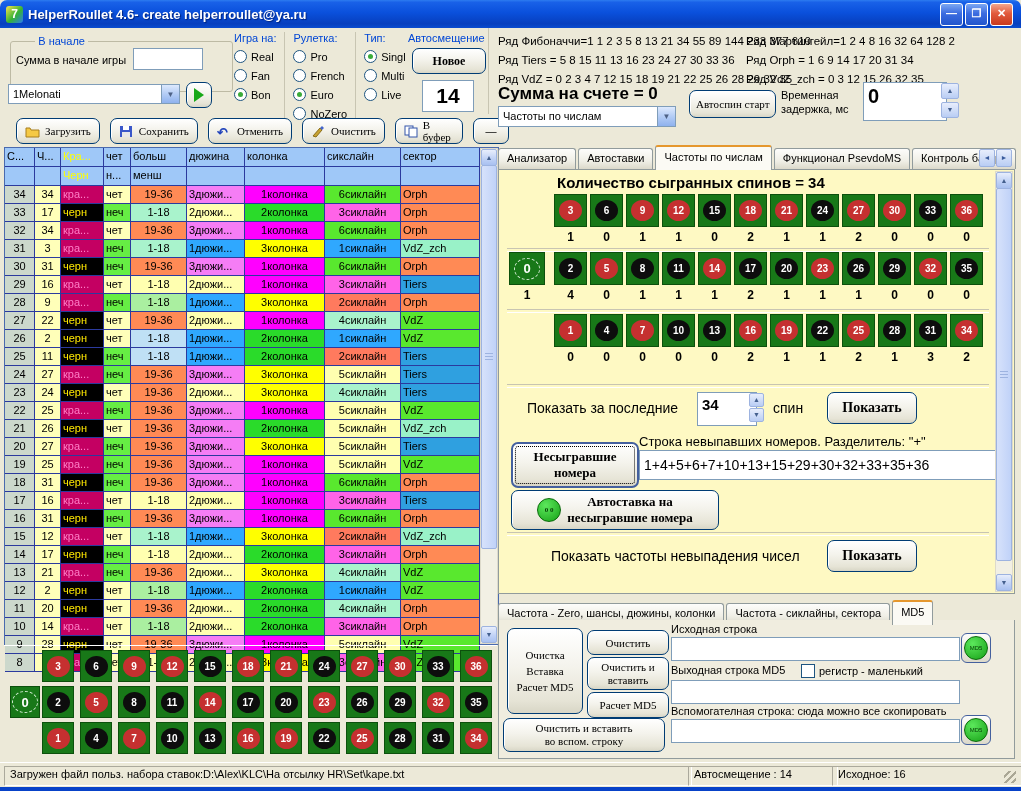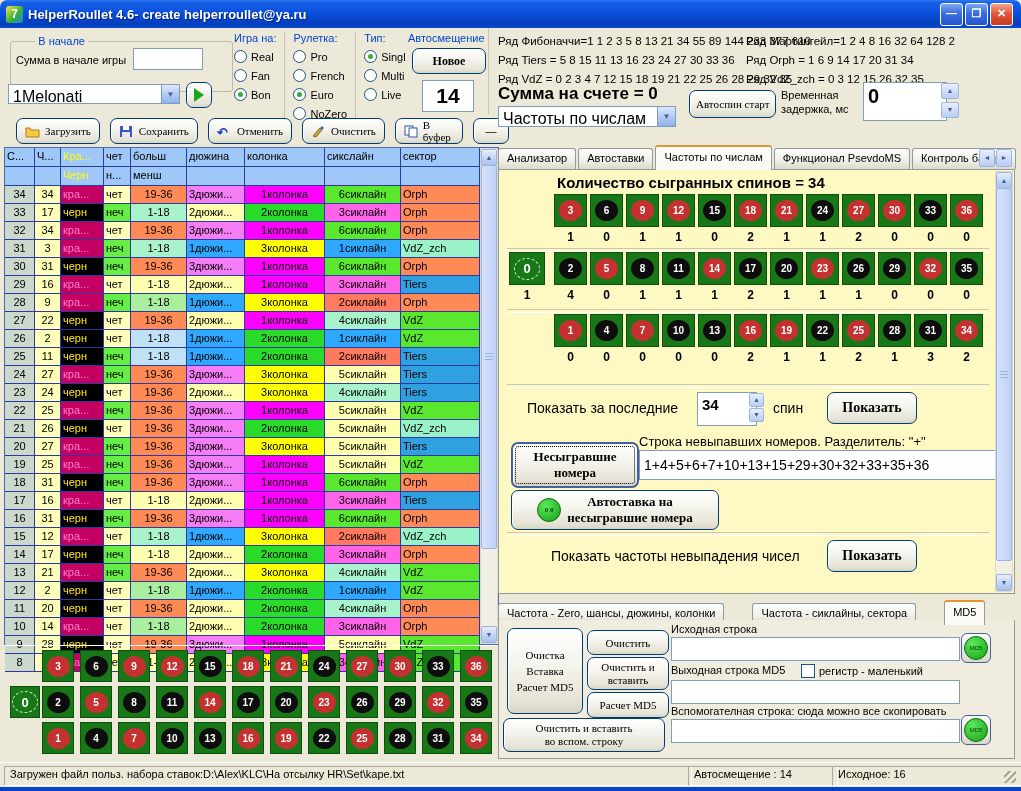--- a/index.html
+++ b/index.html
@@ -33,21 +33,21 @@
   .tbox{background:#fff;border:1px solid #7F9DB9;}
   .etch-h{height:2px;border-top:1px solid #C8C5B2;border-bottom:1px solid #fff;}
   .bluelabel{color:#0046D5;}
   
   .radio{width:11px;height:11px;border-radius:50%;border:1px solid #1D5480;background:#fff;
      display:inline-block;vertical-align:-2px;margin-right:4px;position:relative;}
   .radio.sel::after{content:"";position:absolute;left:3px;top:3px;width:5px;height:5px;border-radius:50%;background:#3AAB3A;}
   .ropt{display:block;margin:6px 0;font-size:11px;white-space:nowrap;}
   
   .combo{position:absolute;display:flex;}
-  .combo .cval{flex:1;background:#fff;border:1px solid #7F9DB9;border-right:none;padding:3px 4px 0 4px;font-size:16px;}
+  .combo .cval{flex:1;background:#fff;border:1px solid #7F9DB9;border-right:none;padding:3px 4px 0 4px;font-size:11px;}
   .combo .carrow{width:17px;border:1px solid #7F9DB9;color:#4D6185;font-size:8px;text-align:center;
      background:linear-gradient(180deg,#DDE9FD,#B3CCF5 50%,#8FB2EE);line-height:20px;}
   
   .vsb{position:absolute;width:16px;background:#F2F0E4;border:1px solid #DDDACB;}
   .sbbtn{position:absolute;left:0;width:14px;height:15px;border:1px solid #9DB3E0;border-radius:2px;
      background:linear-gradient(180deg,#E8EEFC,#C2D3F6 55%,#A8C0F0);color:#44608E;font-size:7px;
      text-align:center;line-height:15px;}
   .sbthumb{position:absolute;left:0;width:14px;border:1px solid #9DB3E0;border-radius:2px;
      background:linear-gradient(90deg,#D7E2FB,#C0D2F8);}
   .sbthumb::after{content:"";position:absolute;left:3px;right:3px;top:calc(50% - 4px);height:8px;
@@ -132,21 +132,21 @@
   #show-btn1{position:absolute;left:328px;top:222px;width:88px;height:30px;font-size:14px;font-weight:bold;}
   #missed-label{position:absolute;left:140px;top:264px;font-size:13px;}
   #missed-btn{position:absolute;left:12px;top:272px;width:124px;height:42px;font-size:13px;font-weight:bold;text-align:center;line-height:16px;}
   #missed-input{position:absolute;left:140px;top:280px;width:348px;height:24px;font-size:14px;font-family:inherit;padding:2px 4px;}
   #autobet-btn{position:absolute;left:12px;top:320px;width:206px;height:38px;font-size:13px;font-weight:bold;line-height:16px;
       display:flex;align-items:center;justify-content:center;gap:6px;text-align:center;}
   .greenball{width:22px;height:22px;border-radius:50%;background:radial-gradient(circle at 35% 30%,#5CE85C,#16A016);
       border:1px solid #0A6A0A;color:#064006;font-size:7px;display:flex;align-items:center;justify-content:center;flex:0 0 22px;}
   #freqmiss-label{position:absolute;left:52px;top:378px;font-size:14px;}
   #freqmiss-btn{position:absolute;left:328px;top:370px;width:88px;height:30px;font-size:14px;font-weight:bold;}
-  #bottom-tabs{left:498px;top:600px;width:515px;gap:26px;}
+  #bottom-tabs{left:498px;top:600px;width:515px;}
   #md5-panel{position:absolute;left:498px;top:620px;width:515px;height:138px;border:1px solid #919B9C;border-top:none;background:#F0EDDF;}
   #md5-big{position:absolute;left:8px;top:8px;width:74px;height:84px;font-size:11px;line-height:16px;text-align:center;}
   #md5-b1{position:absolute;left:88px;top:10px;width:80px;height:23px;font-size:11px;}
   #md5-b2{position:absolute;left:88px;top:37px;width:80px;height:31px;font-size:11px;line-height:13px;text-align:center;}
   #md5-b3{position:absolute;left:88px;top:72px;width:80px;height:24px;font-size:11px;}
   #md5-bottom{position:absolute;left:4px;top:98px;width:160px;height:32px;font-size:11px;line-height:13px;text-align:center;}
   .md5lbl{position:absolute;left:172px;font-size:11px;}
   .md5box{position:absolute;left:172px;width:283px;height:20px;}
   .md5ball{position:absolute;left:462px;width:28px;height:28px;border-radius:6px;
       background:linear-gradient(180deg,#FDFDFB,#DCD9CA);border:1px solid #44609E;display:flex;align-items:center;justify-content:center;}

